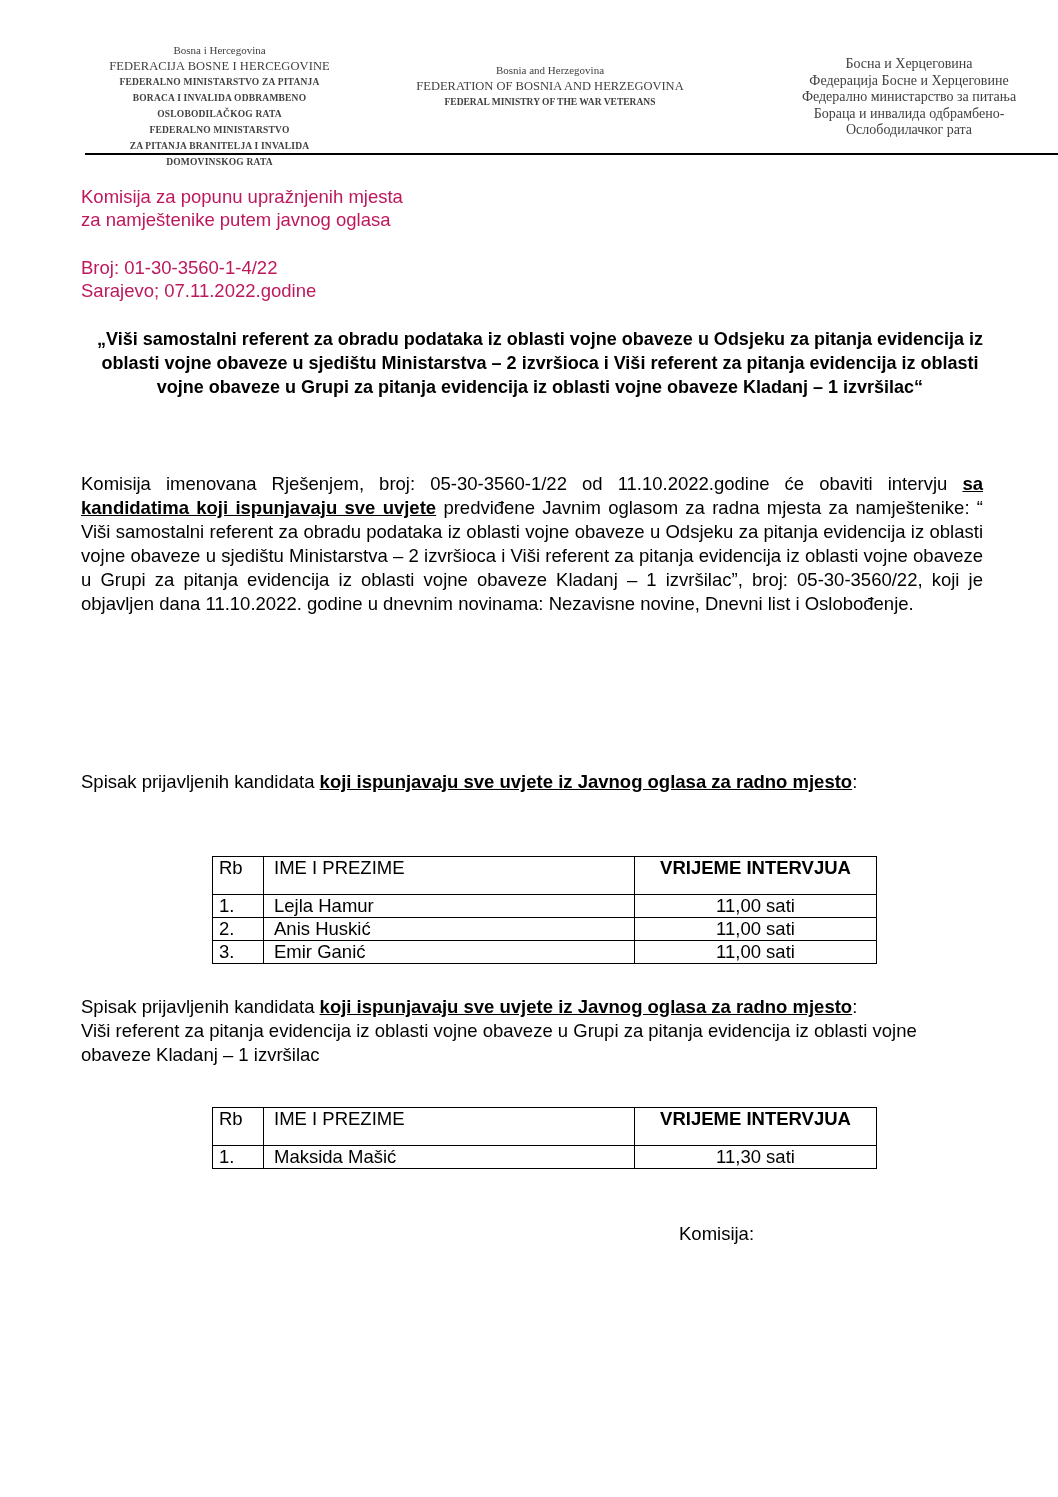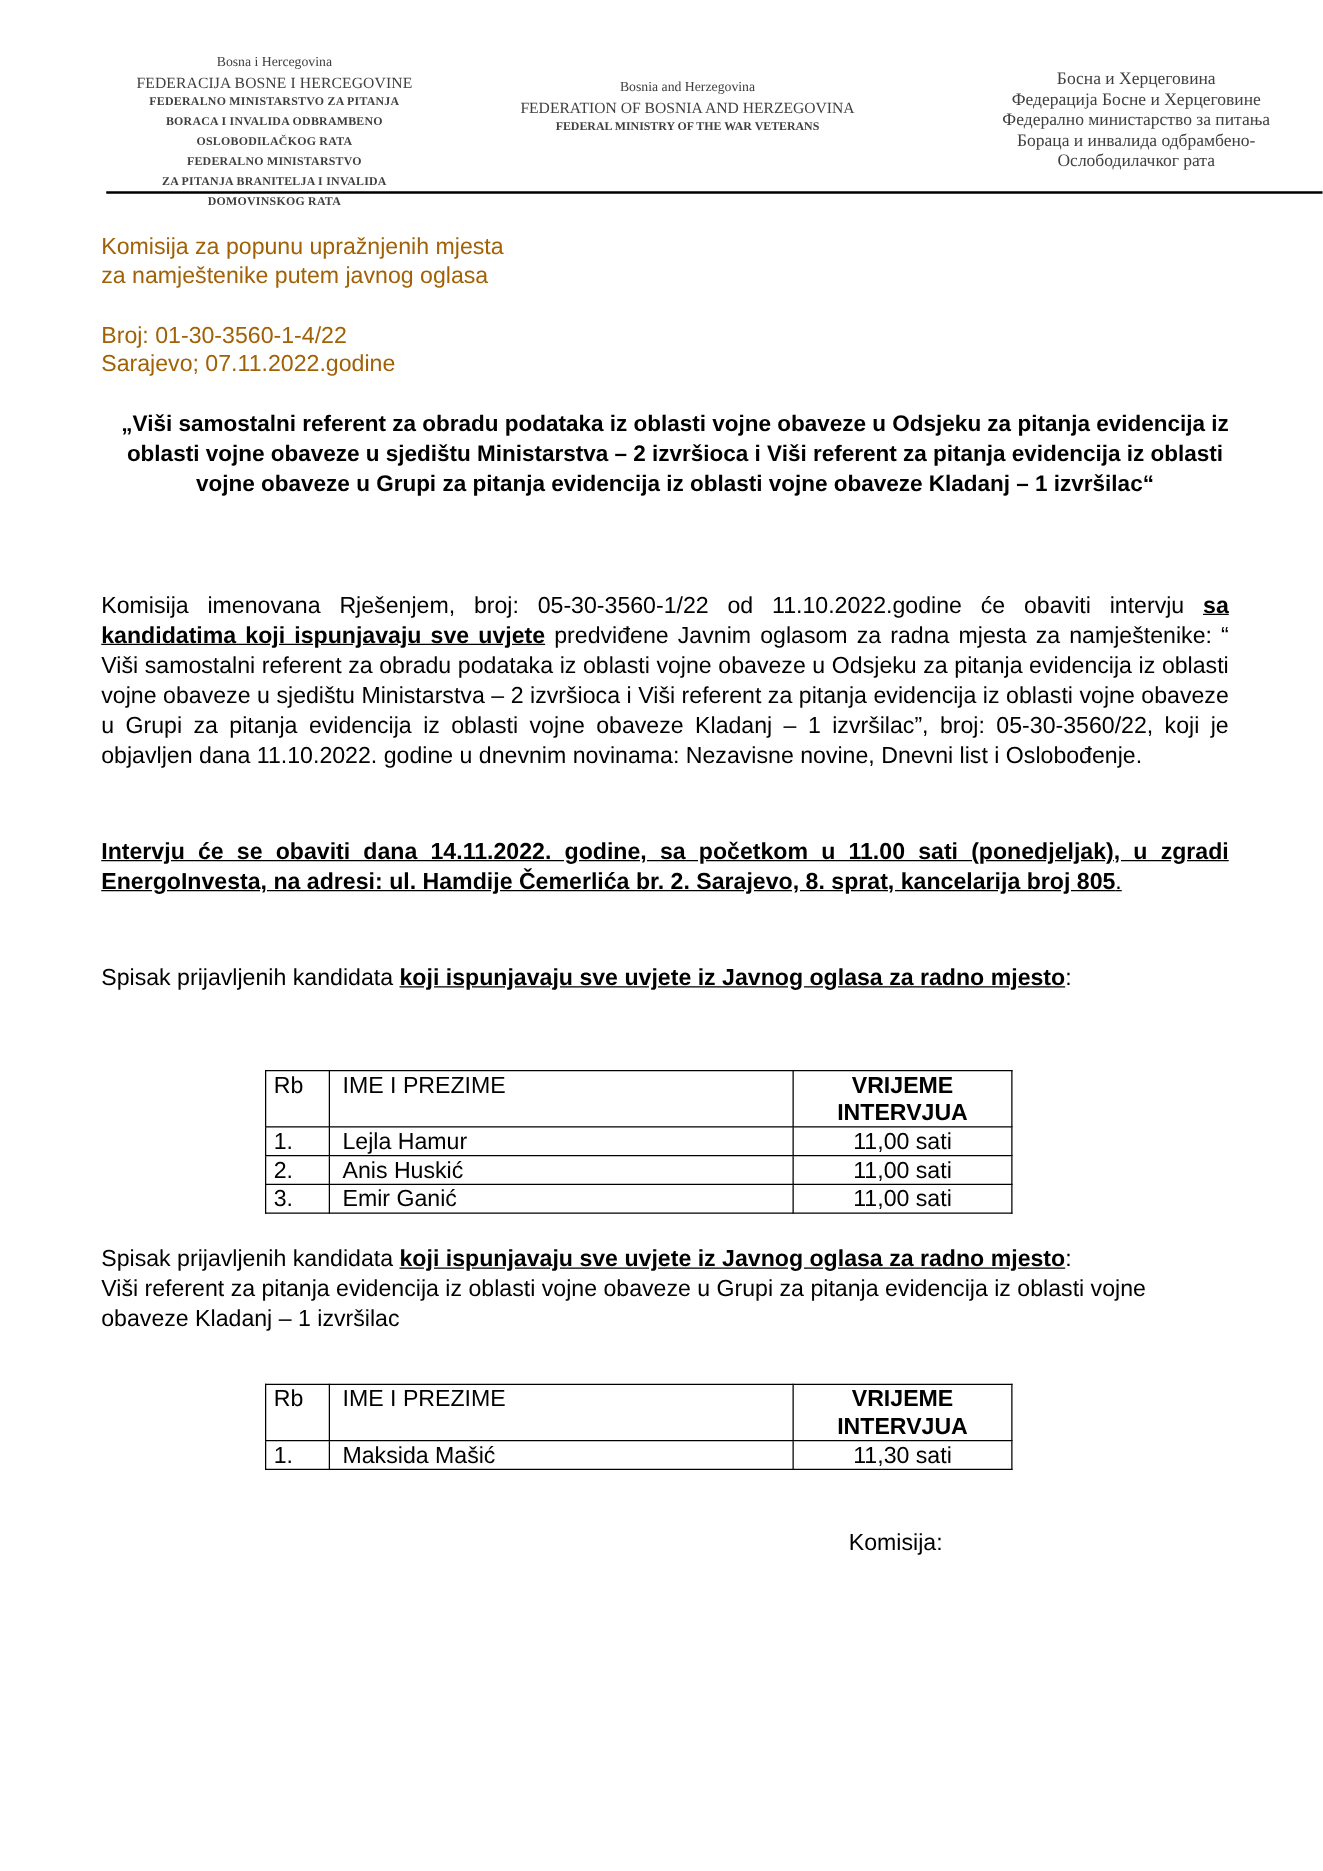--- a/index.html
+++ b/index.html
@@ -59,21 +59,21 @@
       top: 153px;
       width: 973px;
       height: 2px;
       background: #000;
     }
     
     .txt {
       position: absolute;
       font-size: 18.5px;
       line-height: 23px;
-      color: #a16207;
+      color: #be185d;
     }
     .sender { left: 81px; top: 185px; }
     .refno { left: 81px; top: 256px; }
     .title-block {
       position: absolute;
       left: 80px;
       top: 327px;
       width: 920px;
       text-align: center;
       font-weight: bold;
@@ -94,21 +94,21 @@
     }
     .p1 { top: 472px; }
     .p2 { top: 669px; font-weight: bold; text-decoration: underline; }
     .p3 { top: 770px; text-align: left; }
     .p4 { top: 995px; text-align: left; }
     .bu { font-weight: bold; text-decoration: underline; }
     
     table.cand {
       position: absolute;
       left: 212px;
-      width: 598px;
+      width: 665px;
       border-collapse: collapse;
       font-size: 18.5px;
     }
     table.cand td, table.cand th {
       border: 1.5px solid #000;
       padding: 0 0 0 6px;
       height: 22px;
       line-height: 22px;
       vertical-align: top;
       font-weight: normal;
@@ -169,21 +169,20 @@
     <div>Broj:  01-30-3560-1-4/22</div>
     <div>Sarajevo; 07.11.2022.godine</div>
   </div>
 
   <div class="title-block">
     <div>„Viši samostalni referent za obradu podataka iz oblasti vojne obaveze u Odsjeku za pitanja evidencija iz oblasti vojne obaveze u sjedištu Ministarstva – 2 izvršioca i Viši referent za pitanja evidencija iz oblasti vojne obaveze u Grupi za pitanja evidencija iz oblasti vojne obaveze Kladanj – 1 izvršilac“</div>
   </div>
 
   <div class="para p1"><span>Komisija imenovana Rješenjem,  broj: 05-30-3560-1/22 od 11.10.2022.godine će obaviti intervju </span><span class="bu">sa kandidatima koji ispunjavaju sve uvjete</span><span> predviđene Javnim oglasom za radna mjesta za namještenike: “ Viši samostalni referent za obradu podataka iz oblasti vojne obaveze u Odsjeku za pitanja evidencija iz oblasti vojne obaveze u sjedištu Ministarstva – 2 izvršioca i Viši referent za pitanja evidencija iz oblasti vojne obaveze u Grupi za pitanja evidencija iz oblasti vojne obaveze Kladanj – 1 izvršilac”, broj: 05-30-3560/22, koji je objavljen dana 11.10.2022. godine u dnevnim novinama: Nezavisne novine, Dnevni list i Oslobođenje.</span></div>
 
-  <div class="para p2"><span>Intervju će se obaviti dana 14.11.2022. godine, sa početkom  u 11.00 sati (ponedjeljak),  u zgradi EnergoInvesta, na adresi: ul. Hamdije Čemerlića br. 2. Sarajevo, 8. sprat, kancelarija broj 805</span><span style="text-decoration:none; font-weight:normal;">.</span></div>
 
   <div class="para p3">
     <div><span>Spisak prijavljenih kandidata </span><span class="bu">koji ispunjavaju sve uvjete iz Javnog oglasa za radno mjesto</span><span>:</span></div>
   </div>
 
   <table class="cand t1">
     <thead>
       <tr>
         <th class="c-rb head-row">Rb</th>
         <th class="c-name head-row">IME I PREZIME</th>

